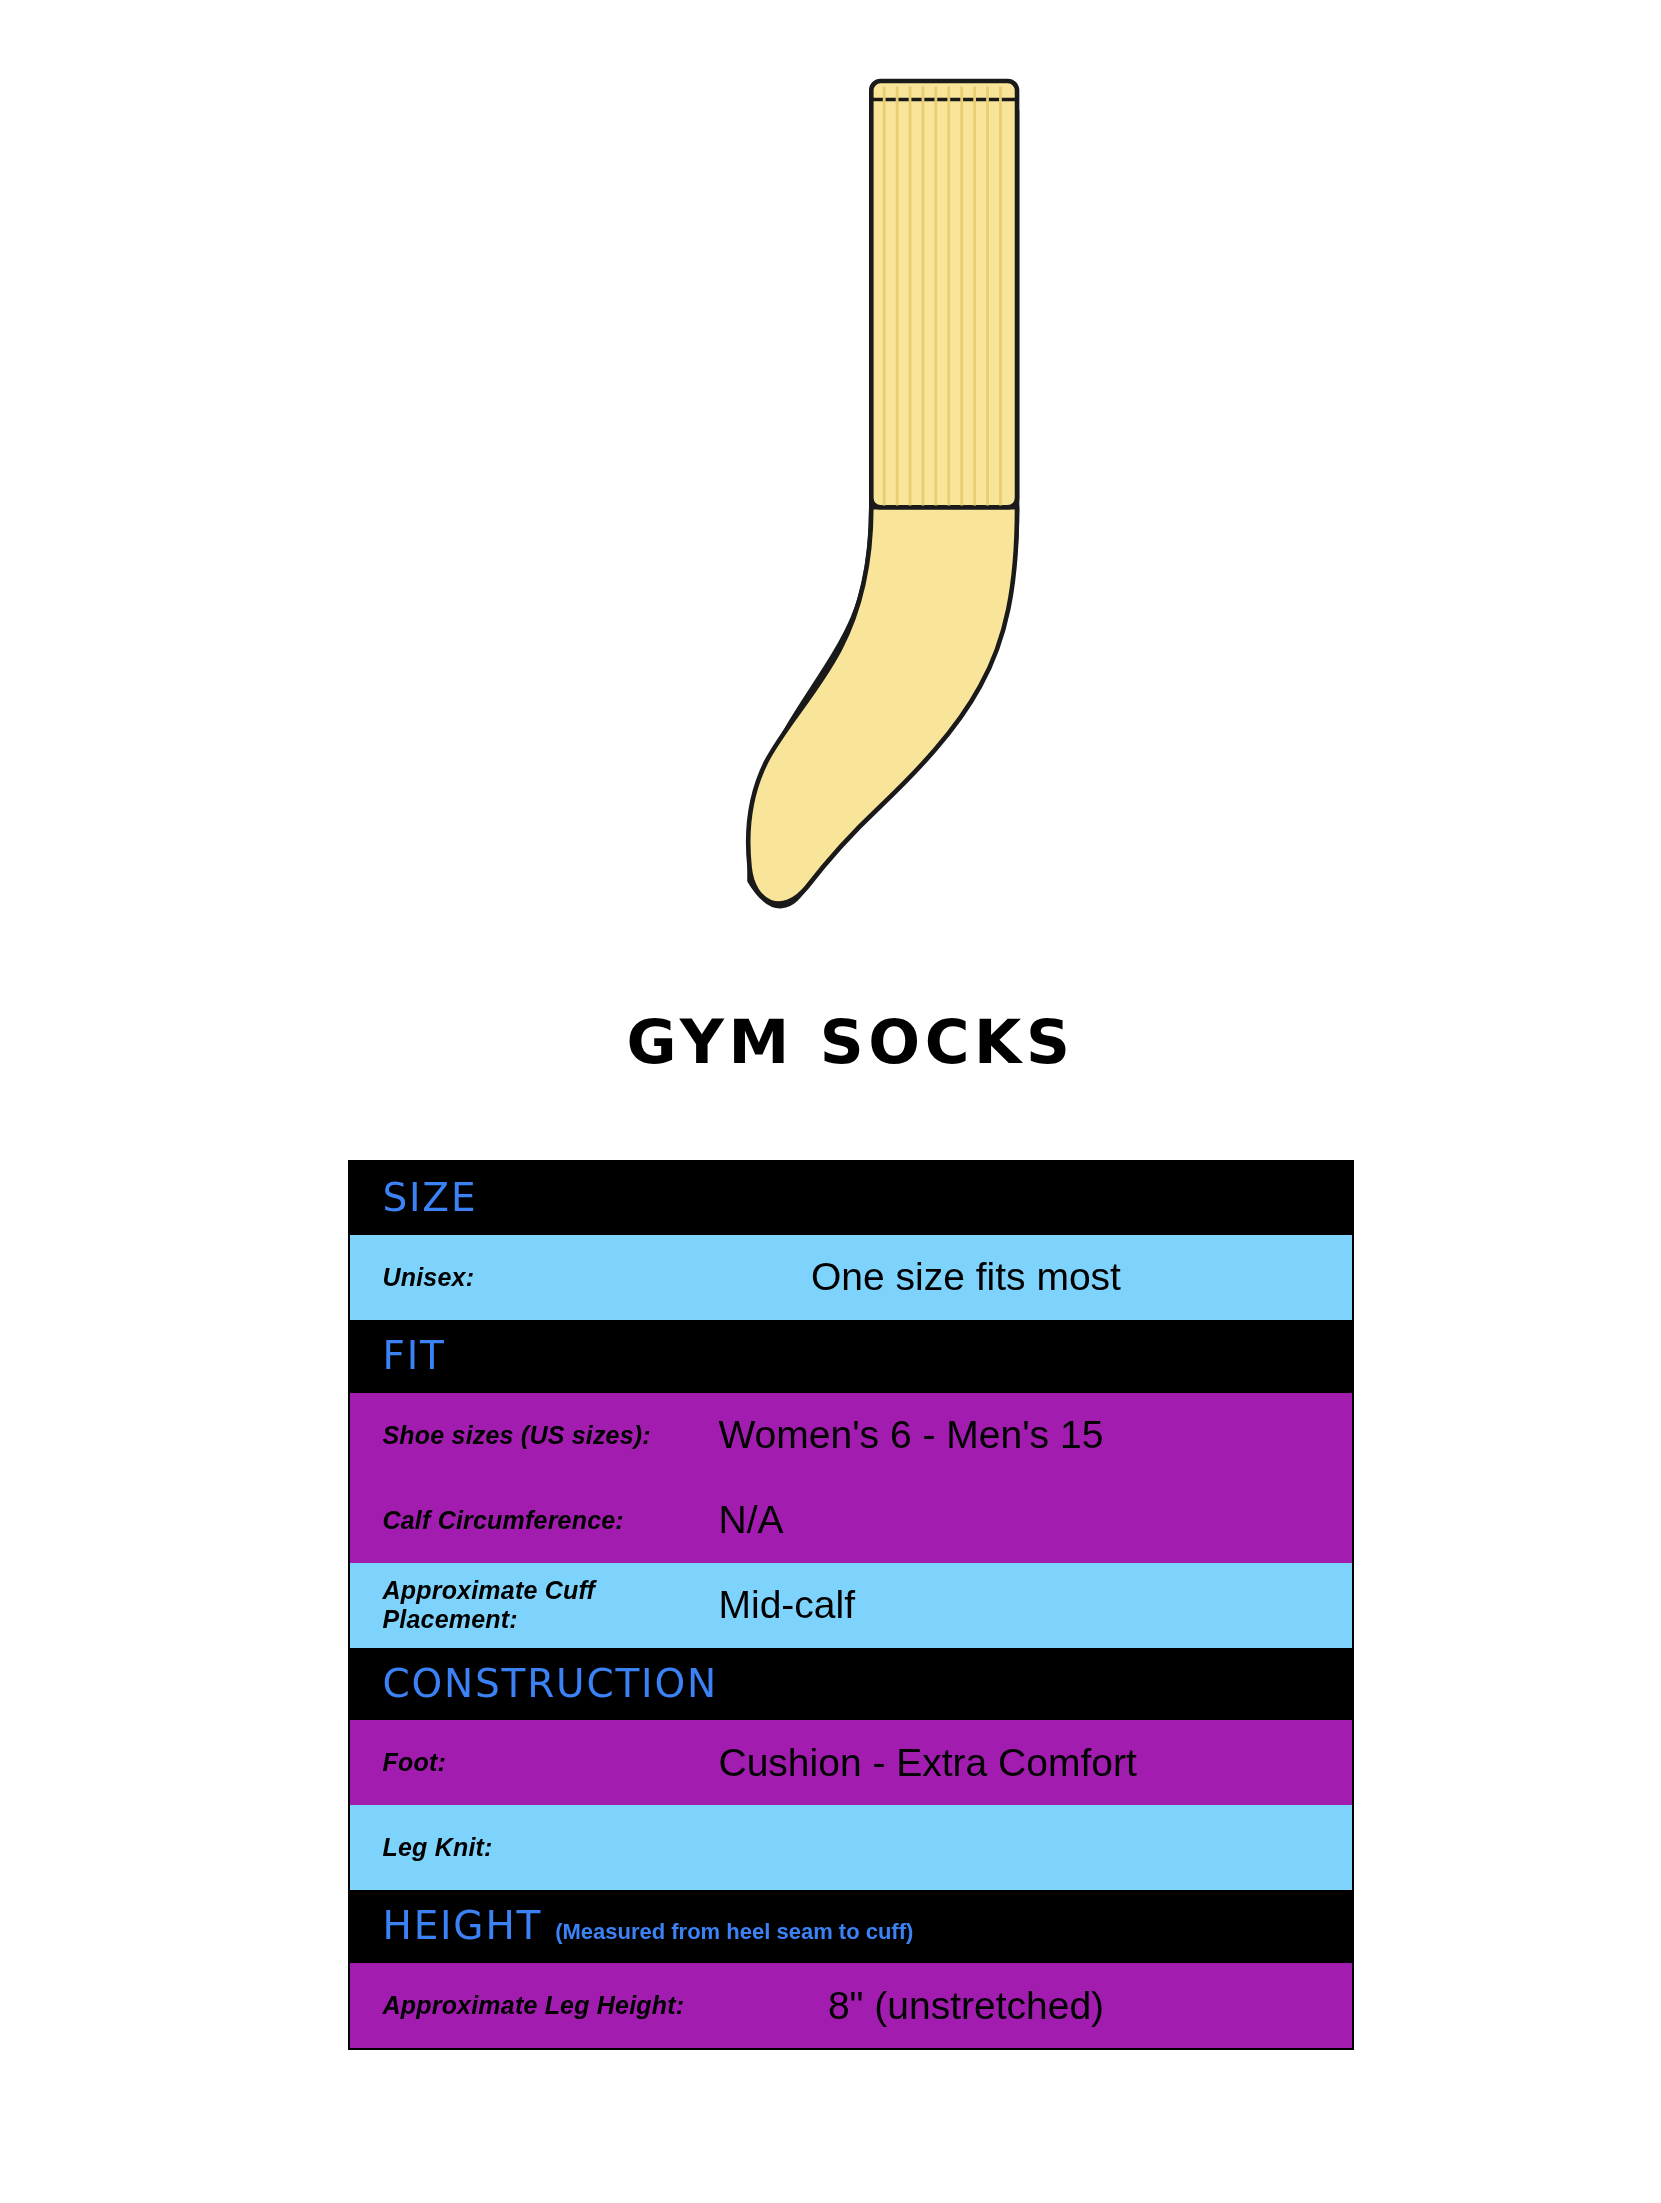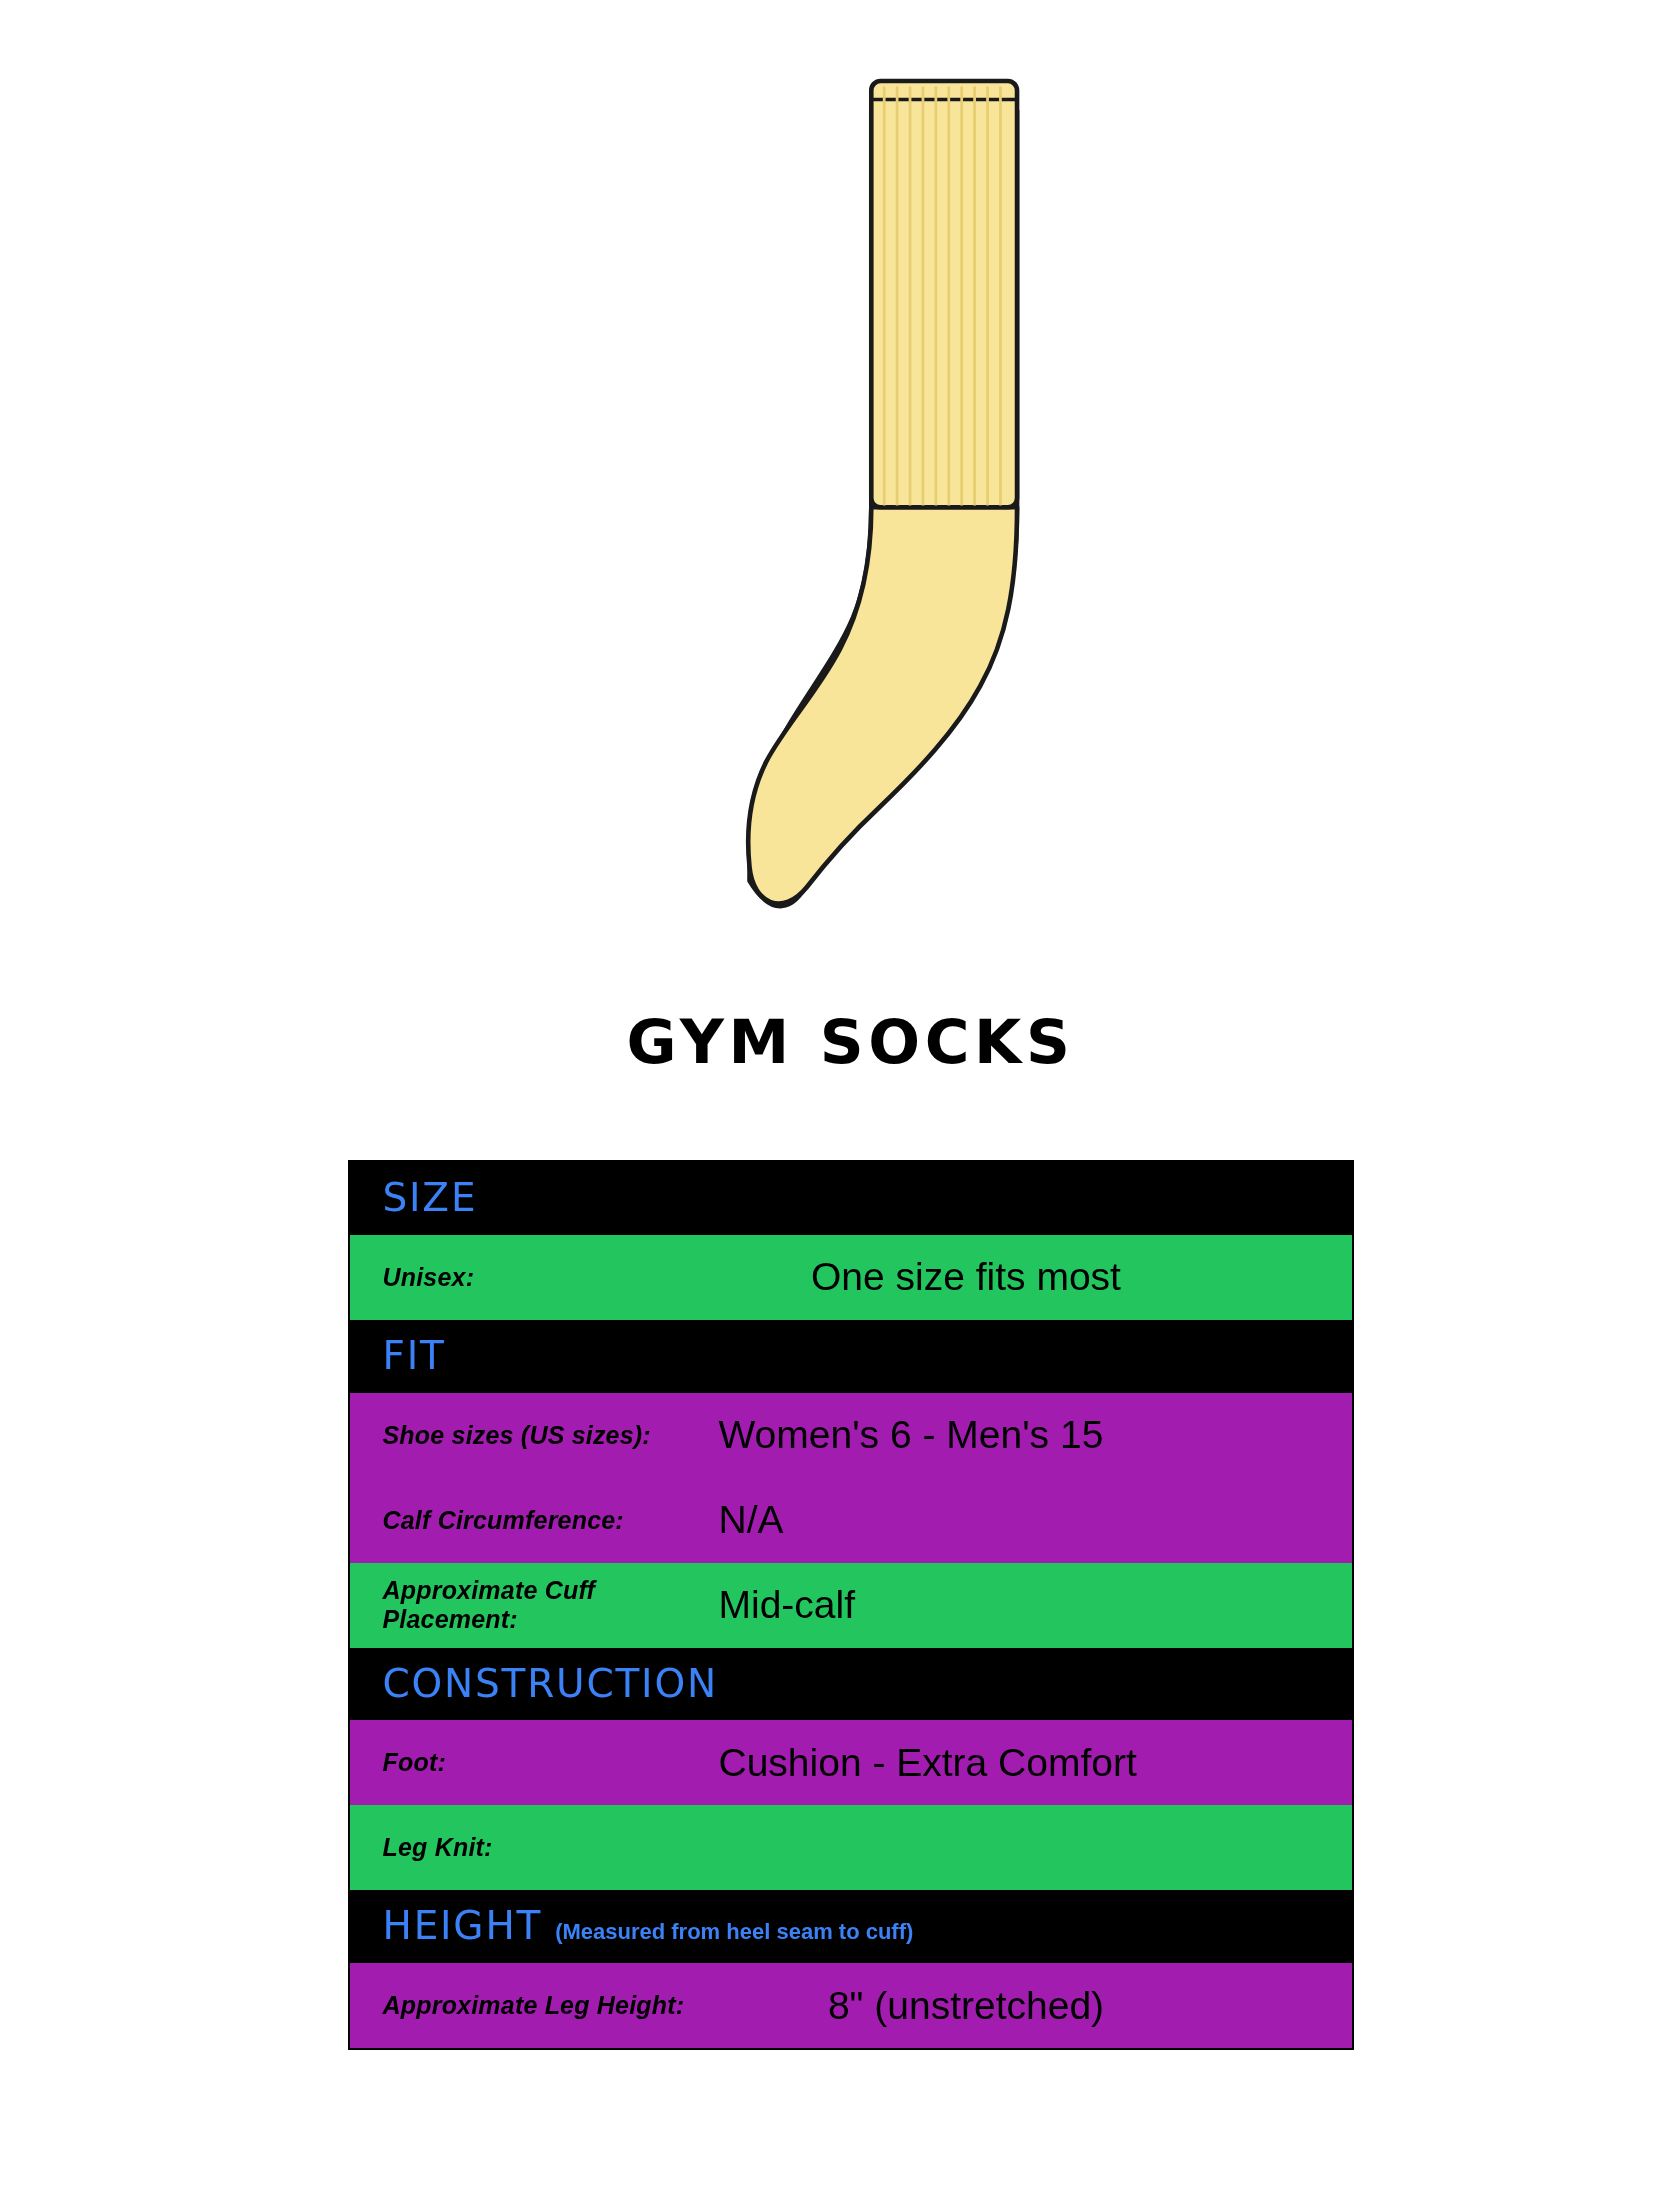--- a/index.html
+++ b/index.html
@@ -73,21 +73,21 @@
     font-weight: 700;
     font-family: "Liberation Sans", sans-serif;
   }
 
   .row {
     display: flex;
     align-items: center;
     min-height: 85px;
     box-sizing: border-box;
   }
-  .row.shade { background: #22c55e; }
+  .row.shade { background: #7dd3fc; }
   .row.plain { background: #a21caf; }
 
   .row .label {
     width: 369px;
     flex: 0 0 369px;
     padding-left: 33px;
     box-sizing: border-box;
     font-size: 25px;
     font-weight: bold;
     font-style: italic;

